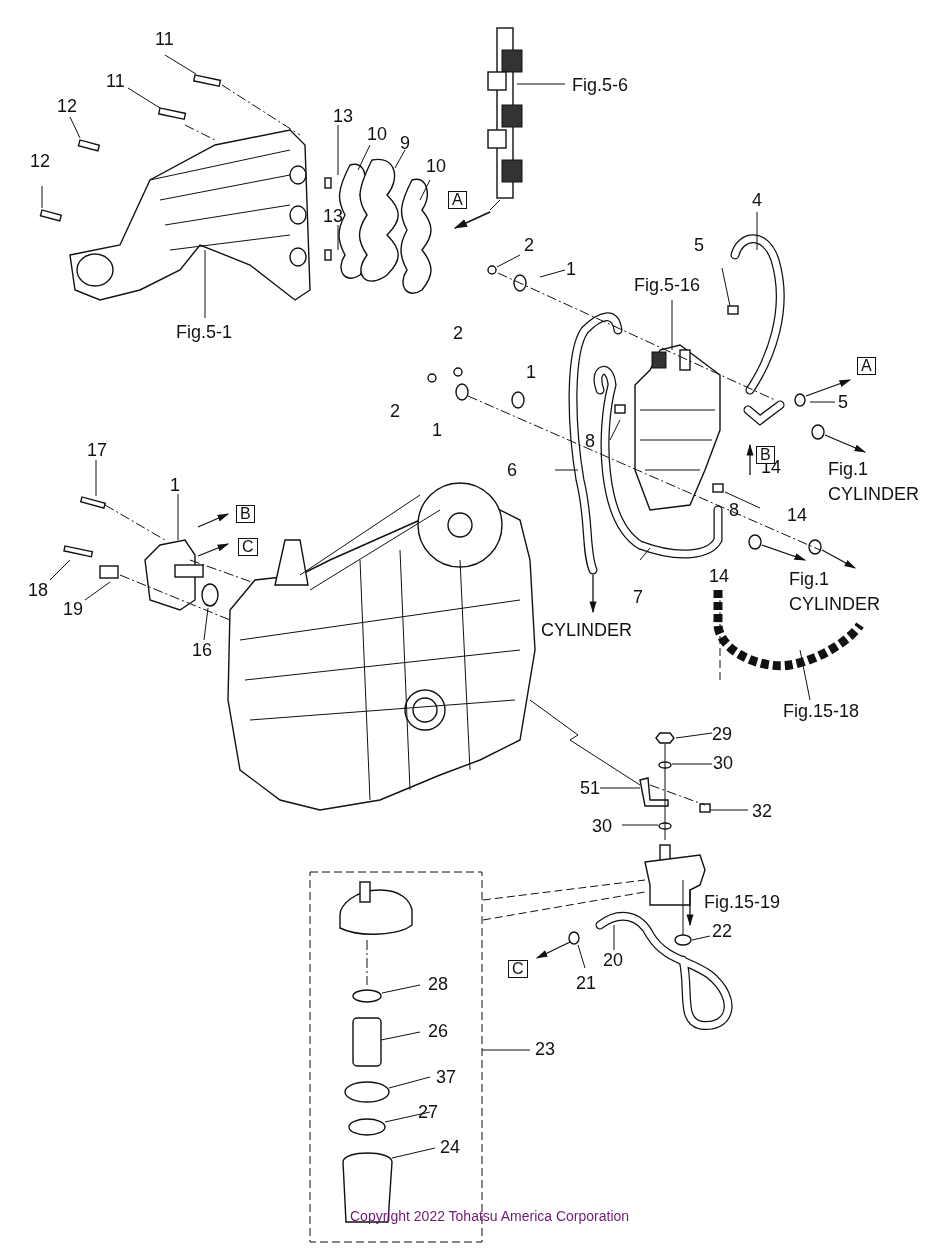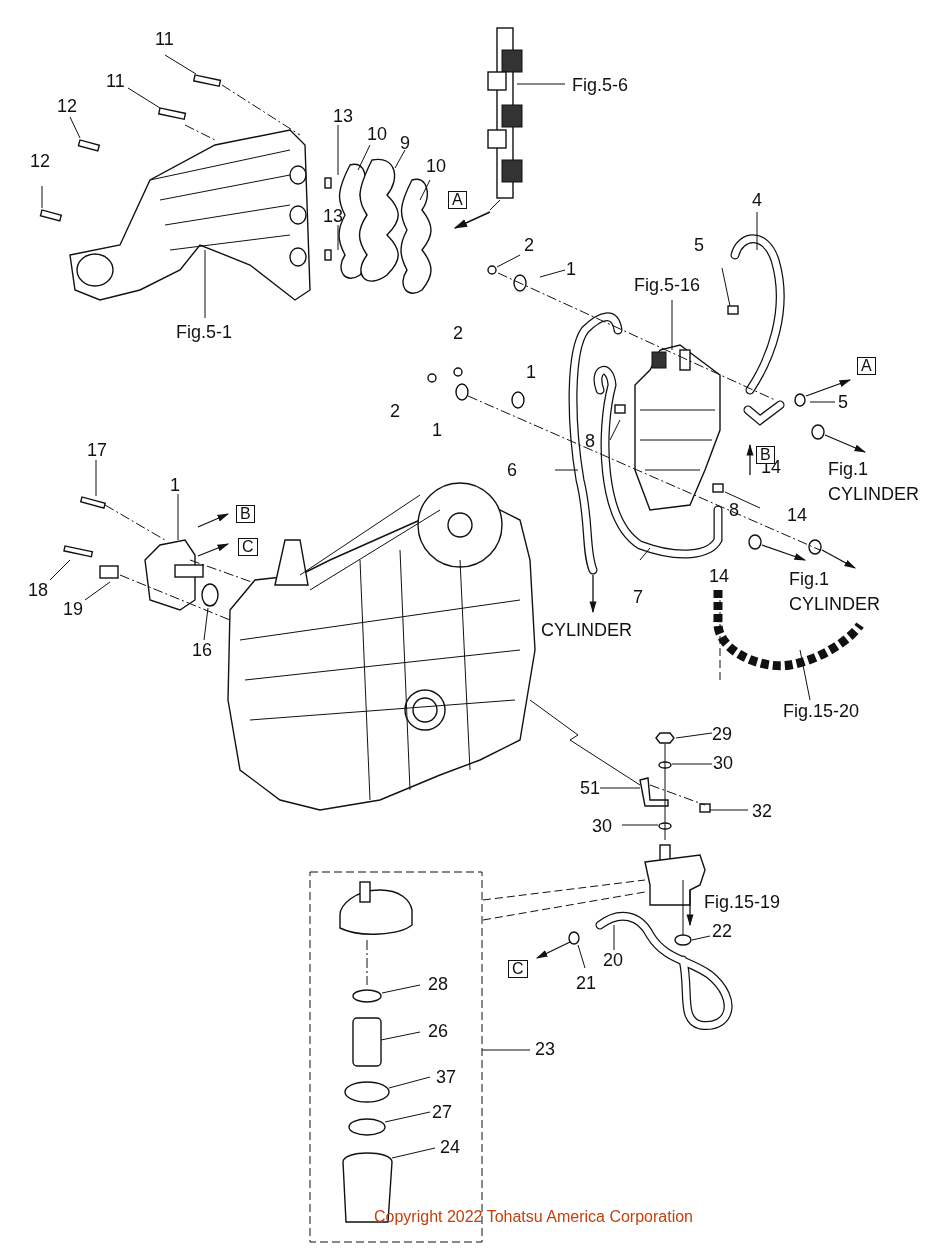--- a/index.html
+++ b/index.html
@@ -1,20 +1,20 @@
 <!DOCTYPE html>
 <html><head>
 <meta charset="utf-8">
 <style>
   html,body{margin:0;padding:0;background:#ffffff;}
   body{width:947px;height:1252px;position:relative;overflow:hidden;font-family:"Liberation Sans",sans-serif;color:#111;}
   #diagram{position:absolute;left:0;top:0;width:947px;height:1252px;border-radius:14px;}
   .lbl{position:absolute;font-size:18px;line-height:18px;color:#111;white-space:nowrap;}
   .ref{position:absolute;font-size:16px;line-height:16px;border:1px solid #111;padding:0 3px;background:#fff;}
-  .copyright{position:absolute;left:350px;top:1208px;font-size:16px;color:#c2410c;margin-left:24px;}
+  .copyright{position:absolute;left:350px;top:1208px;font-size:14px;color:#701a75;}
   svg .part{fill:#fff;stroke:#111;stroke-width:1.4;}
   svg .thin{fill:none;stroke:#111;stroke-width:1;}
   svg .dash{fill:none;stroke:#111;stroke-width:1;stroke-dasharray:8 4;}
   svg .dashdot{fill:none;stroke:#111;stroke-width:1;stroke-dasharray:10 3 2 3;}
   svg .hose{fill:none;stroke:#111;stroke-width:9;stroke-linecap:round;}
   svg .hosein{fill:none;stroke:#fff;stroke-width:6.5;stroke-linecap:round;}
   svg .hosedash{fill:none;stroke:#111;stroke-width:9;stroke-dasharray:8 4;}
   svg .dark{fill:#333;stroke:#111;stroke-width:1;}
 </style>
 </head>
@@ -255,33 +255,33 @@
   <span class="lbl" style="left:592px;top:817px">30</span>
   <span class="lbl" style="left:580px;top:779px">51</span>
   <span class="lbl" style="left:752px;top:802px">32</span>
   <span class="lbl" style="left:712px;top:922px">22</span>
   <span class="lbl" style="left:603px;top:951px">20</span>
   <span class="lbl" style="left:576px;top:974px">21</span>
   <span class="lbl" style="left:535px;top:1040px">23</span>
   <span class="lbl" style="left:428px;top:975px">28</span>
   <span class="lbl" style="left:428px;top:1022px">26</span>
   <span class="lbl" style="left:436px;top:1068px">37</span>
-  <span class="lbl" style="left:432px;top:1103px">27</span>
+  <span class="lbl" style="left:418px;top:1103px">27</span>
   <span class="lbl" style="left:440px;top:1138px">24</span>
 
   
   <span class="lbl" style="left:572px;top:76px">Fig.5-6</span>
   <span class="lbl" style="left:176px;top:323px">Fig.5-1</span>
   <span class="lbl" style="left:634px;top:276px">Fig.5-16</span>
   <span class="lbl" style="left:828px;top:460px">Fig.1</span>
   <span class="lbl" style="left:828px;top:485px">CYLINDER</span>
   <span class="lbl" style="left:789px;top:570px">Fig.1</span>
   <span class="lbl" style="left:789px;top:595px">CYLINDER</span>
   <span class="lbl" style="left:541px;top:621px">CYLINDER</span>
-  <span class="lbl" style="left:783px;top:702px">Fig.15-20</span>
+  <span class="lbl" style="left:783px;top:702px">Fig.15-18</span>
   <span class="lbl" style="left:704px;top:893px">Fig.15-19</span>
 
   
   <span class="ref" style="left:448px;top:191px">A</span>
   <span class="ref" style="left:857px;top:357px">A</span>
   <span class="ref" style="left:236px;top:505px">B</span>
   <span class="ref" style="left:756px;top:446px">B</span>
   <span class="ref" style="left:238px;top:538px">C</span>
   <span class="ref" style="left:508px;top:960px">C</span>
 

